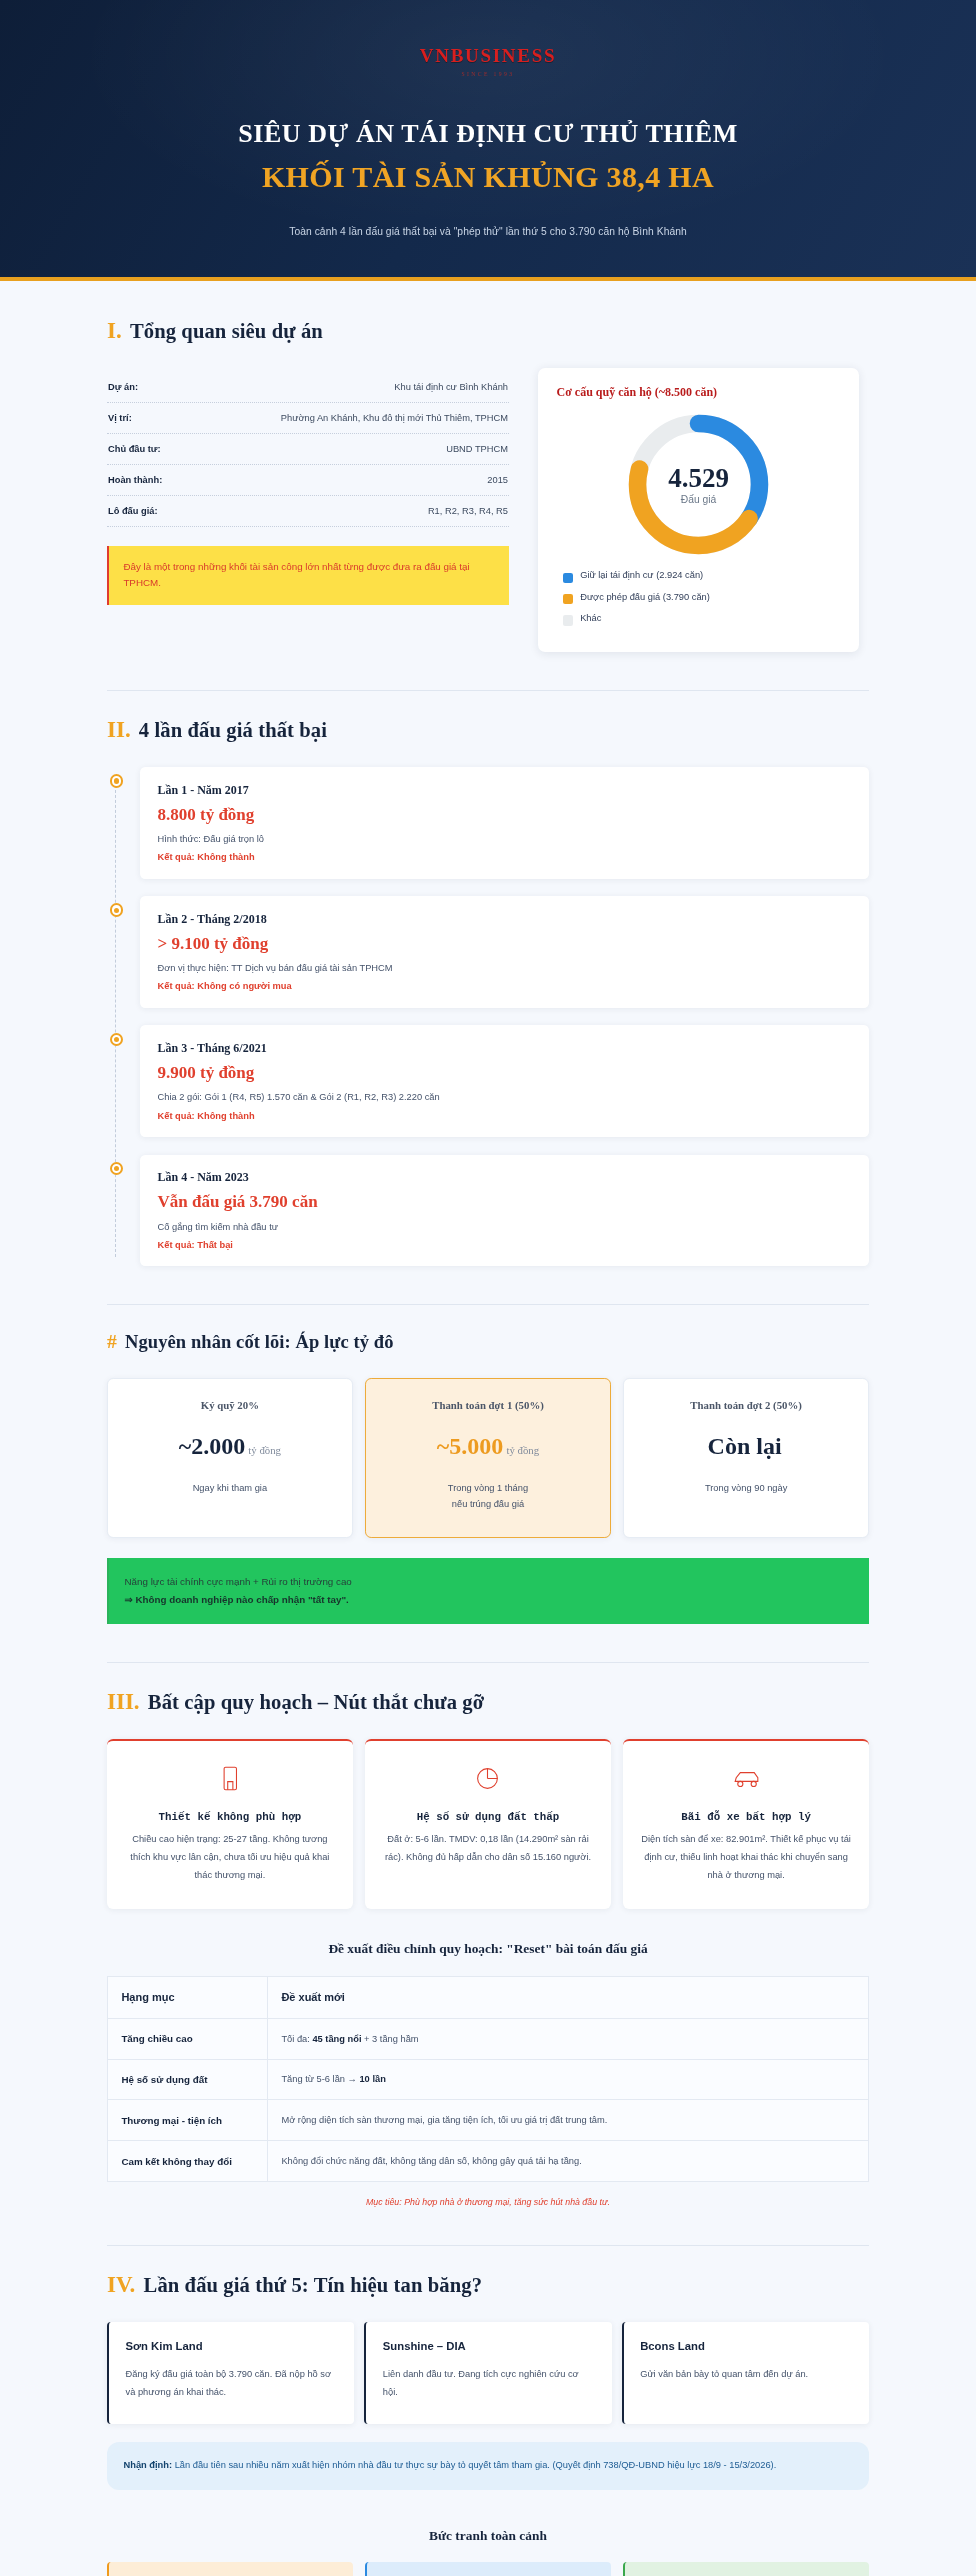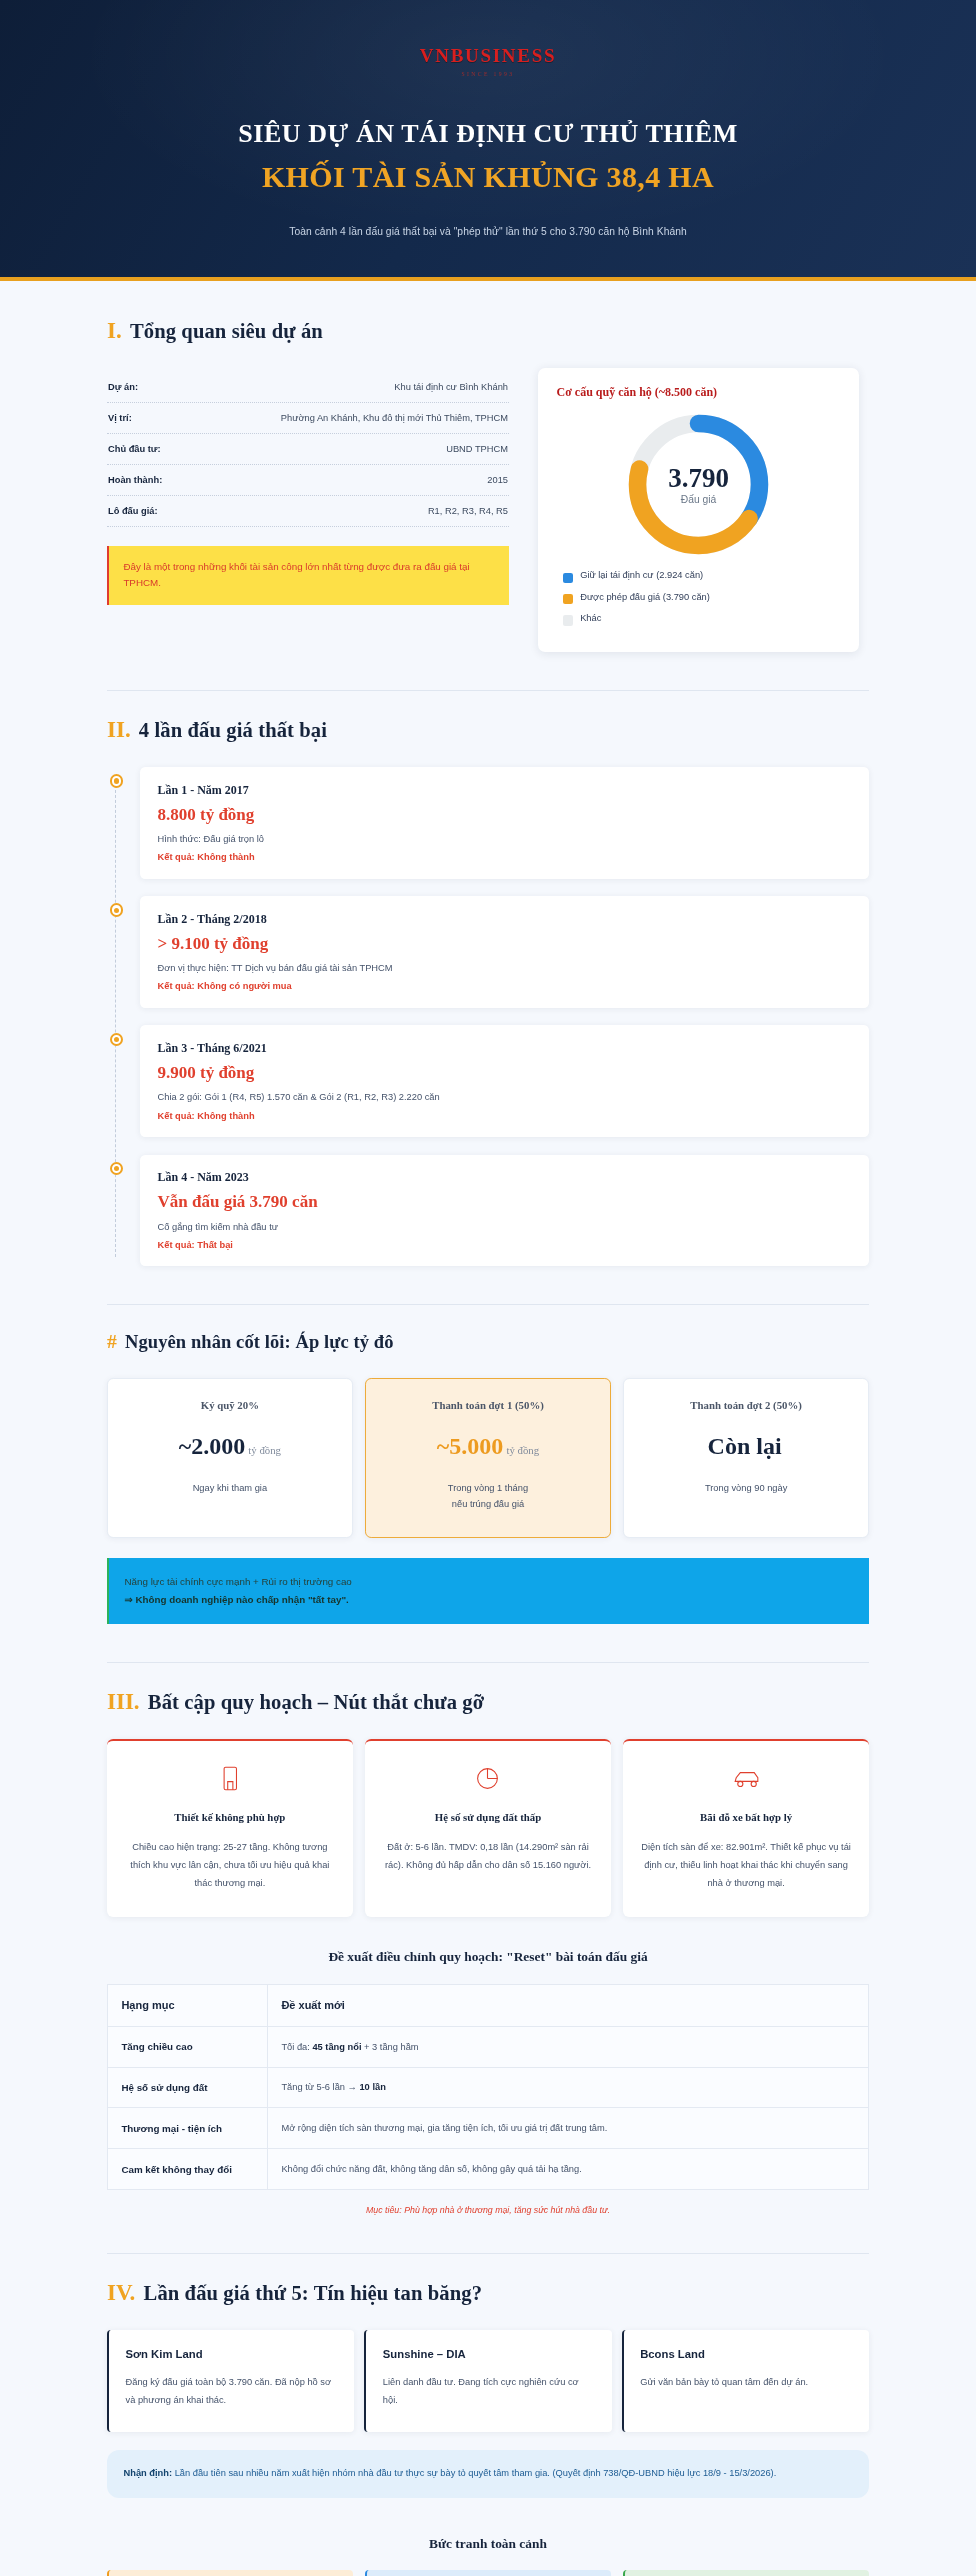--- a/index.html
+++ b/index.html
@@ -169,38 +169,38 @@
     font-size:10.8px;color:#4b5668;margin-bottom:23px;
   }
   .pay-big{
     font-family:"Liberation Serif",serif;font-weight:700;
     font-size:24px;color:#16243c;line-height:1;
   }
   .pay.hl .pay-big{color:#ed9b20;}
   .pay-unit{font-size:10.8px;font-weight:400;color:#808b9c;margin-left:3.1px;}
   .pay-note{margin-top:23px;font-size:9.3px;color:#44526a;line-height:1.7;}
   .note-green{
-    margin-top:20.6px;background:#0ea5e9;border-left:2.6px solid #2bb35c;
+    margin-top:20.6px;background:#22c55e;border-left:2.6px solid #2bb35c;
     padding:14.4px 15.5px;
   }
   .note-green p{font-size:9.8px;color:#25413a;line-height:1.9;}
   .note-green p.b{font-weight:700;color:#17342c;}
 
   
   .issue-grid{display:flex;gap:12.4px;align-items:stretch;}
   .issue{
     flex:1;background:#fff;border-radius:6.2px;border-top:2.6px solid #e0402e;
     box-shadow:0 1px 6.2px rgba(22,36,60,.07);
     padding:21.6px 15.5px 25px;text-align:center;
   }
   .issue-ico{height:31px;display:flex;align-items:center;justify-content:center;margin-bottom:17.5px;}
   .issue-ico svg{stroke:#e0402e;fill:none;stroke-width:2.1;}
   .issue-h{
-    font-family:Liberation Serif, serif;font-weight:700;
-    font-size:10.8px;color:#16243c;margin-bottom:15px;
+    font-family:Liberation Mono, monospace;font-weight:700;
+    font-size:10.8px;color:#16243c;margin-bottom:7px;
   }
   .issue-p{font-size:9.3px;color:#44526a;line-height:1.95;}
   .sub-head{
     text-align:center;margin:32px 0 18.5px;
     font-family:"Liberation Serif",serif;font-weight:700;
     font-size:13.4px;color:#16243c;
   }
   table.prop{width:100%;border-collapse:collapse;background:#fafcff;}
   table.prop th,table.prop td{
     border:0.5px solid #e3e9f2;padding:14.4px 13.4px;text-align:left;vertical-align:middle;
@@ -292,21 +292,21 @@
             <div class="chart-card-title">Cơ cấu quỹ căn hộ (~8.500 căn)</div>
 
             <div class="donut-wrap">
               <div class="donut">
                 <svg width="155" height="155" viewBox="0 0 300 300">
                   <circle cx="150" cy="150" r="118" fill="none" stroke="#e9ecee" stroke-width="34"></circle>
                   <circle id="arc-blue" cx="150" cy="150" r="118" fill="none" stroke="#2b8ae0" stroke-width="34" stroke-linecap="round" stroke-dasharray="255.04705798903373 741.4158662471912" stroke-dashoffset="0"></circle>
                   <circle id="arc-gold" cx="150" cy="150" r="118" fill="none" stroke="#f0a321" stroke-width="34" stroke-linecap="round" stroke-dasharray="330.5842509502182 741.4158662471912" stroke-dashoffset="-255.04705798903373"></circle>
                 </svg>
                 <div class="donut-center">
-                  <div class="donut-val">3.790</div>
+                  <div class="donut-val">4.529</div>
                   <div class="donut-lbl">Đấu giá</div>
                 </div>
               </div>
             </div>
 
             <div class="legend">
               <div class="legend-row">
                 <span class="legend-sw" style="background:#2b8ae0"></span>
                 <span class="legend-tx">Giữ lại tái định cư (2.924 căn)</span>
               </div>

